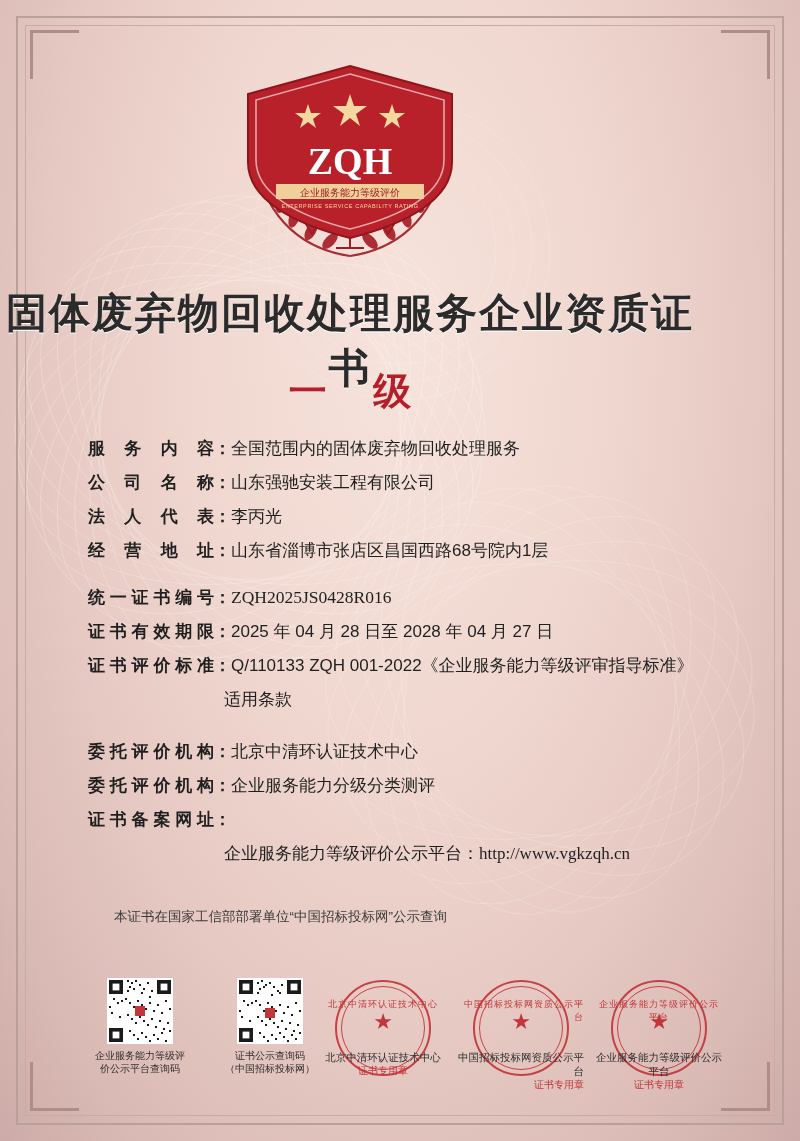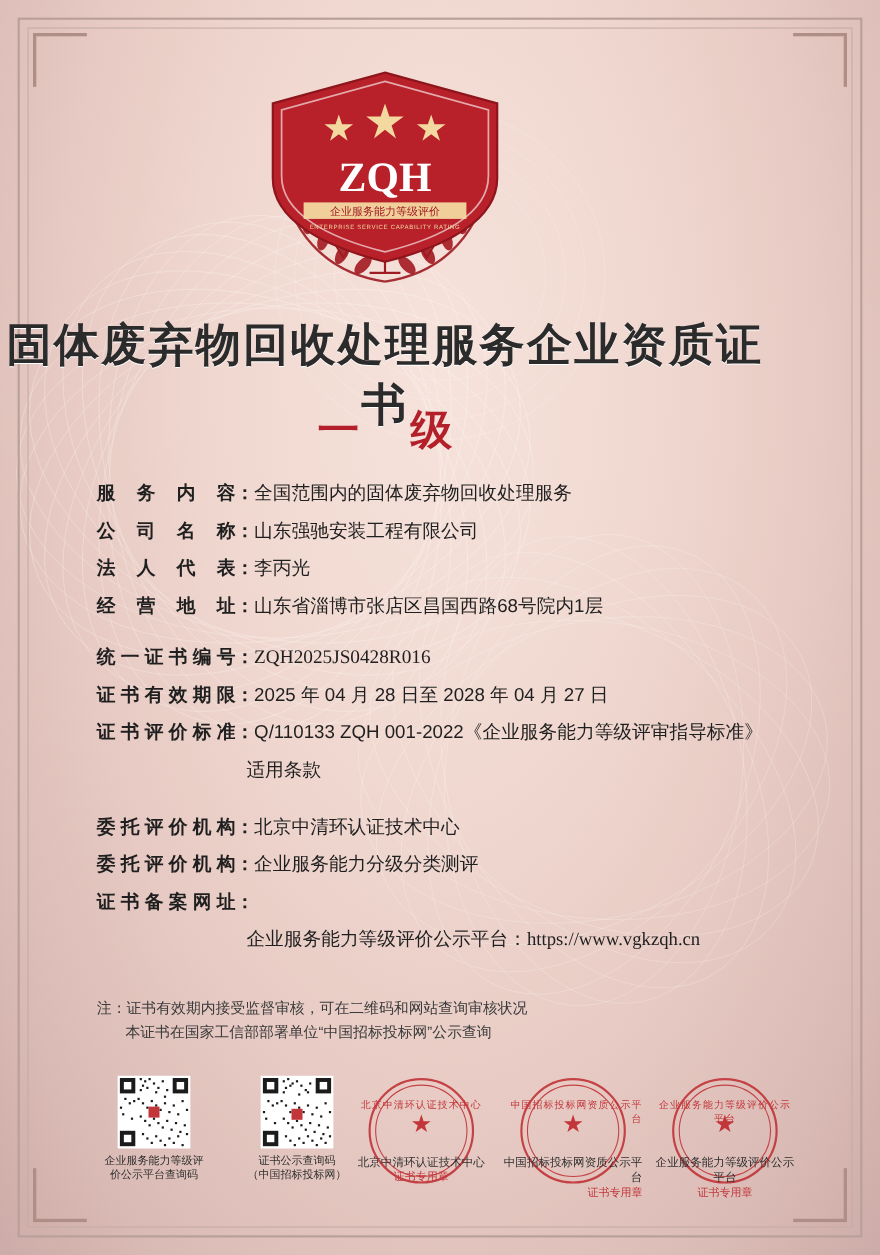--- a/index.html
+++ b/index.html
@@ -252,25 +252,24 @@
       </div>
       <div class="row">
         <span class="lbl">委托评价机构</span>
         <span class="colon">：</span>
         <span class="val">企业服务能力分级分类测评</span>
       </div>
       <div class="row">
         <span class="lbl">证书备案网址</span>
         <span class="colon">：</span>
       </div>
-      <div class="indent link">企业服务能力等级评价公示平台：https://www.vgkzqh.cn</div>
+      <div class="indent link">企业服务能力等级评价公示平台：http://www.vgkzqh.cn</div>
     </div>
 
     <div class="notes">
-      <div class="n1">注：证书有效期内接受监督审核，可在二维码和网站查询审核状况</div>
       <div class="n2">本证书在国家工信部部署单位“中国招标投标网”公示查询</div>
     </div>
 
     <div class="bottom">
 
       <div class="qr qr2">
         <div class="code">
           <svg width="66" height="66" viewBox="0 0 33 33">
             <rect width="33" height="33" fill="#fff"></rect>
             <g fill="#1b1b1b">

